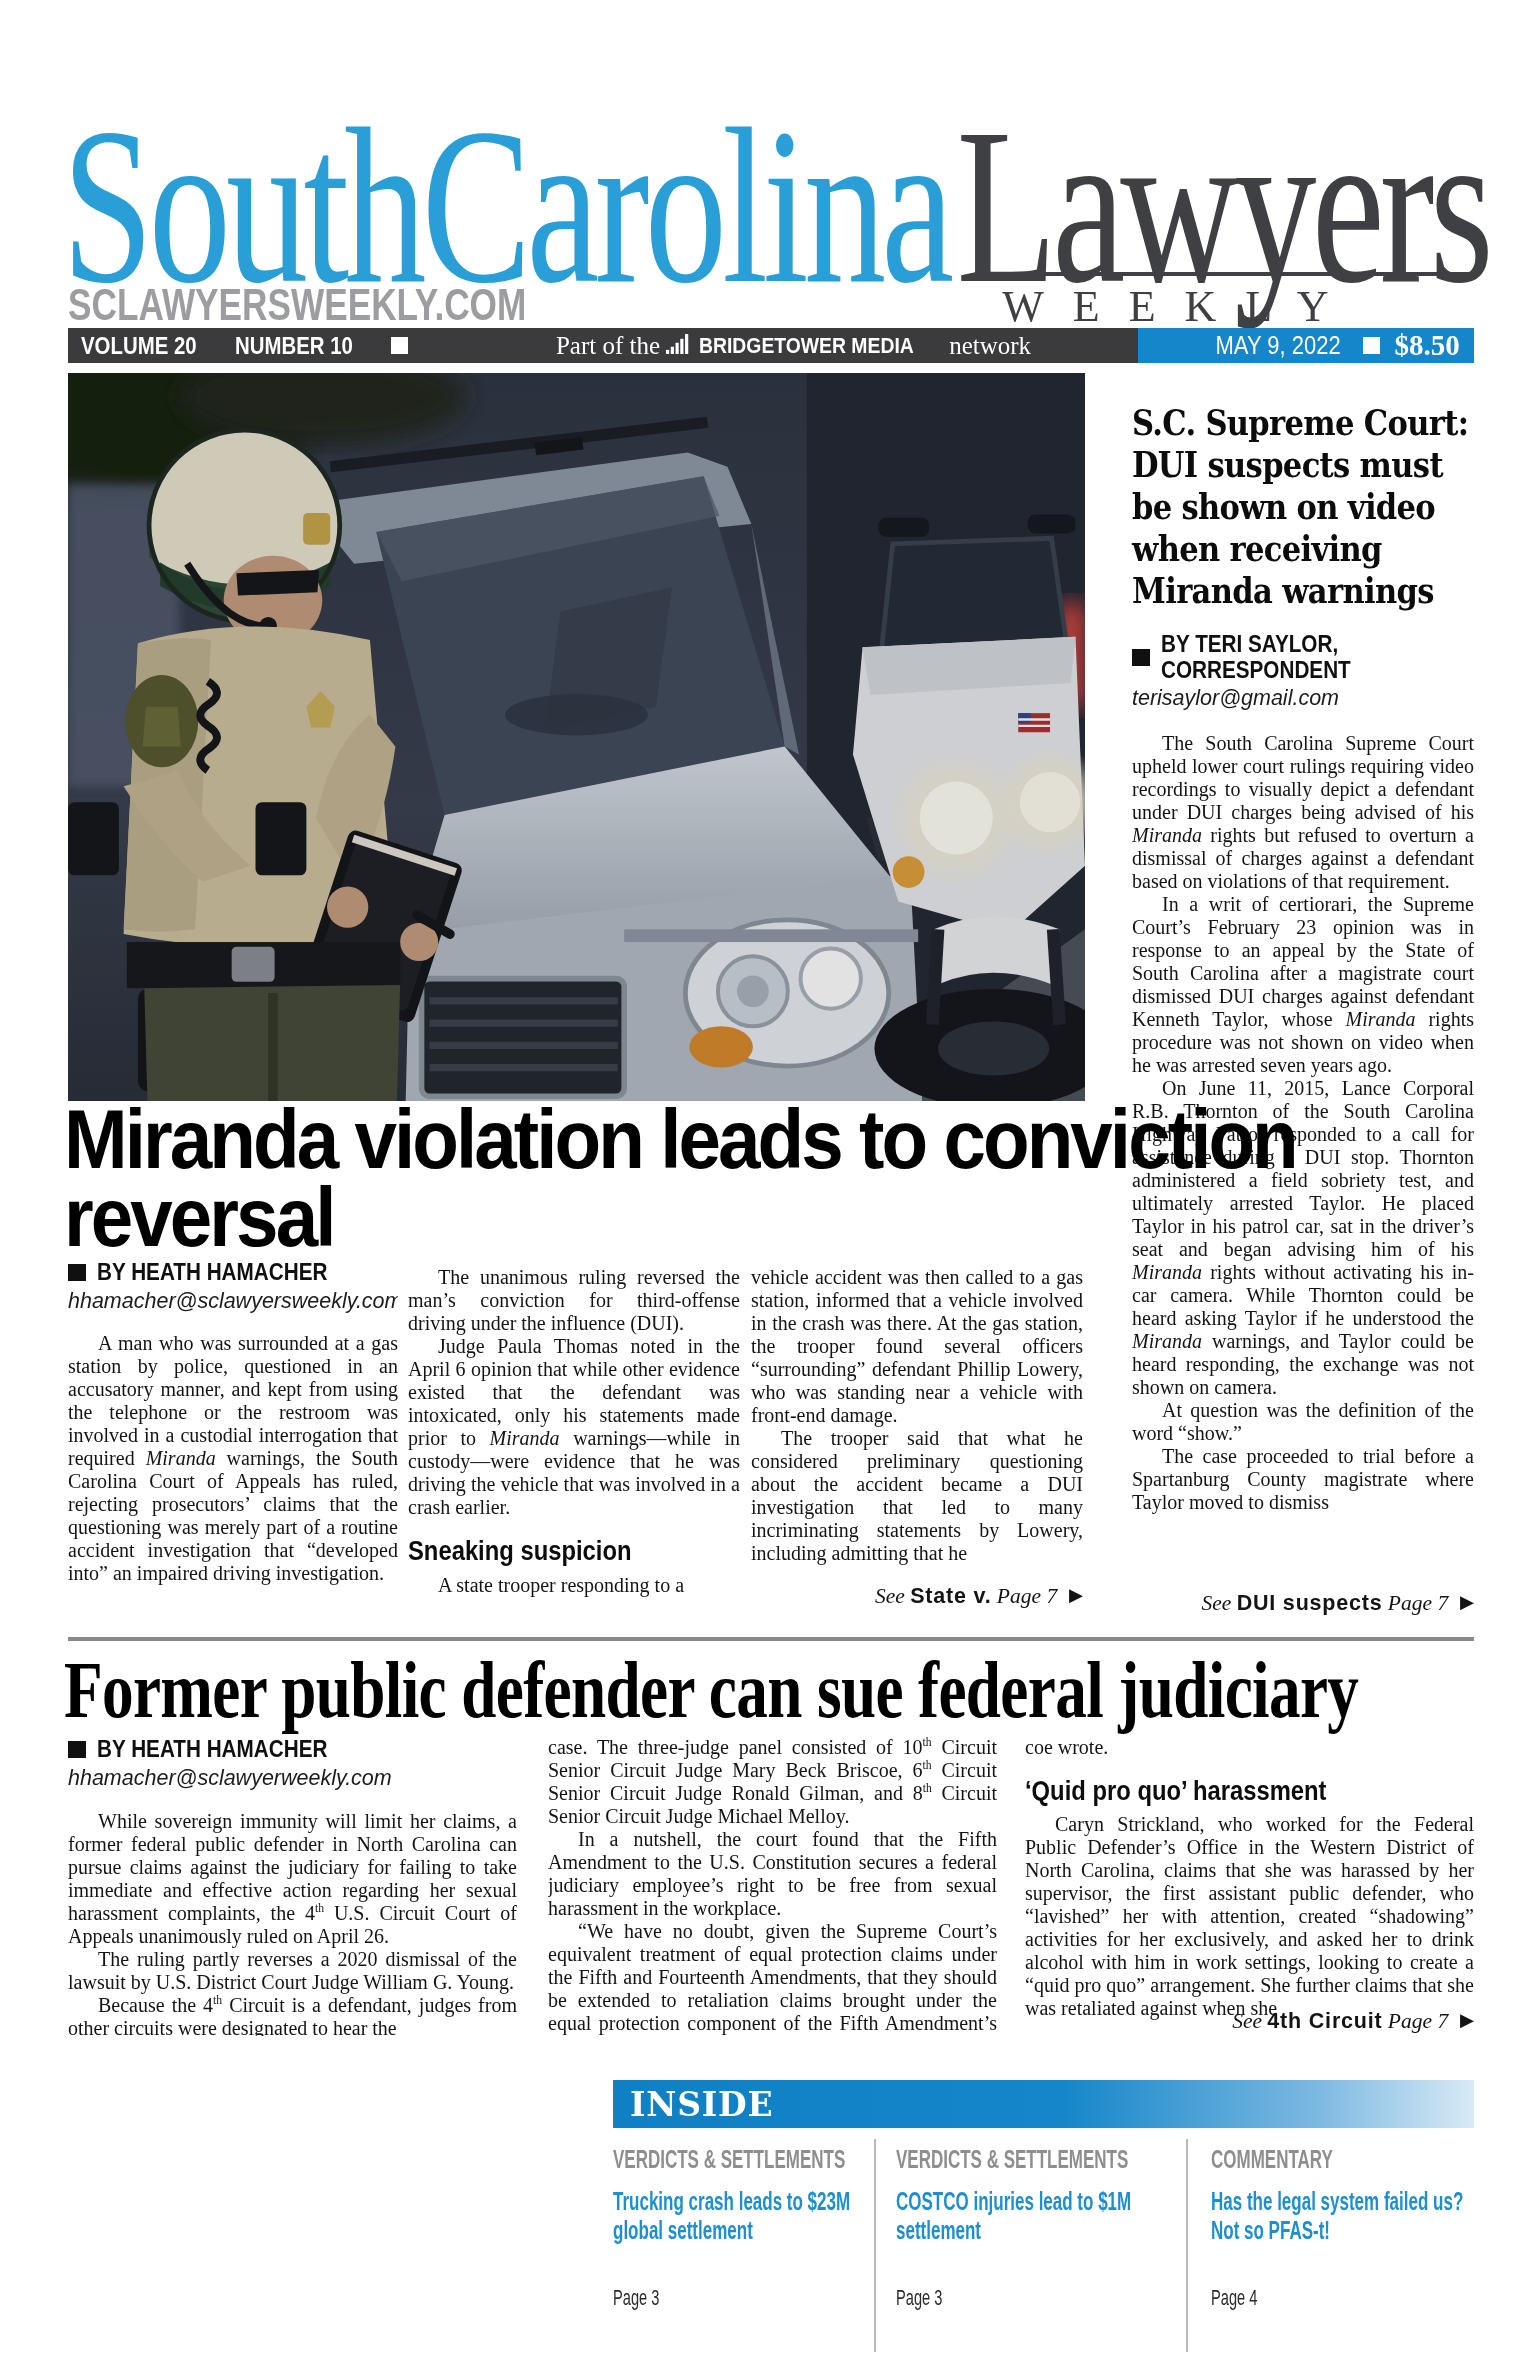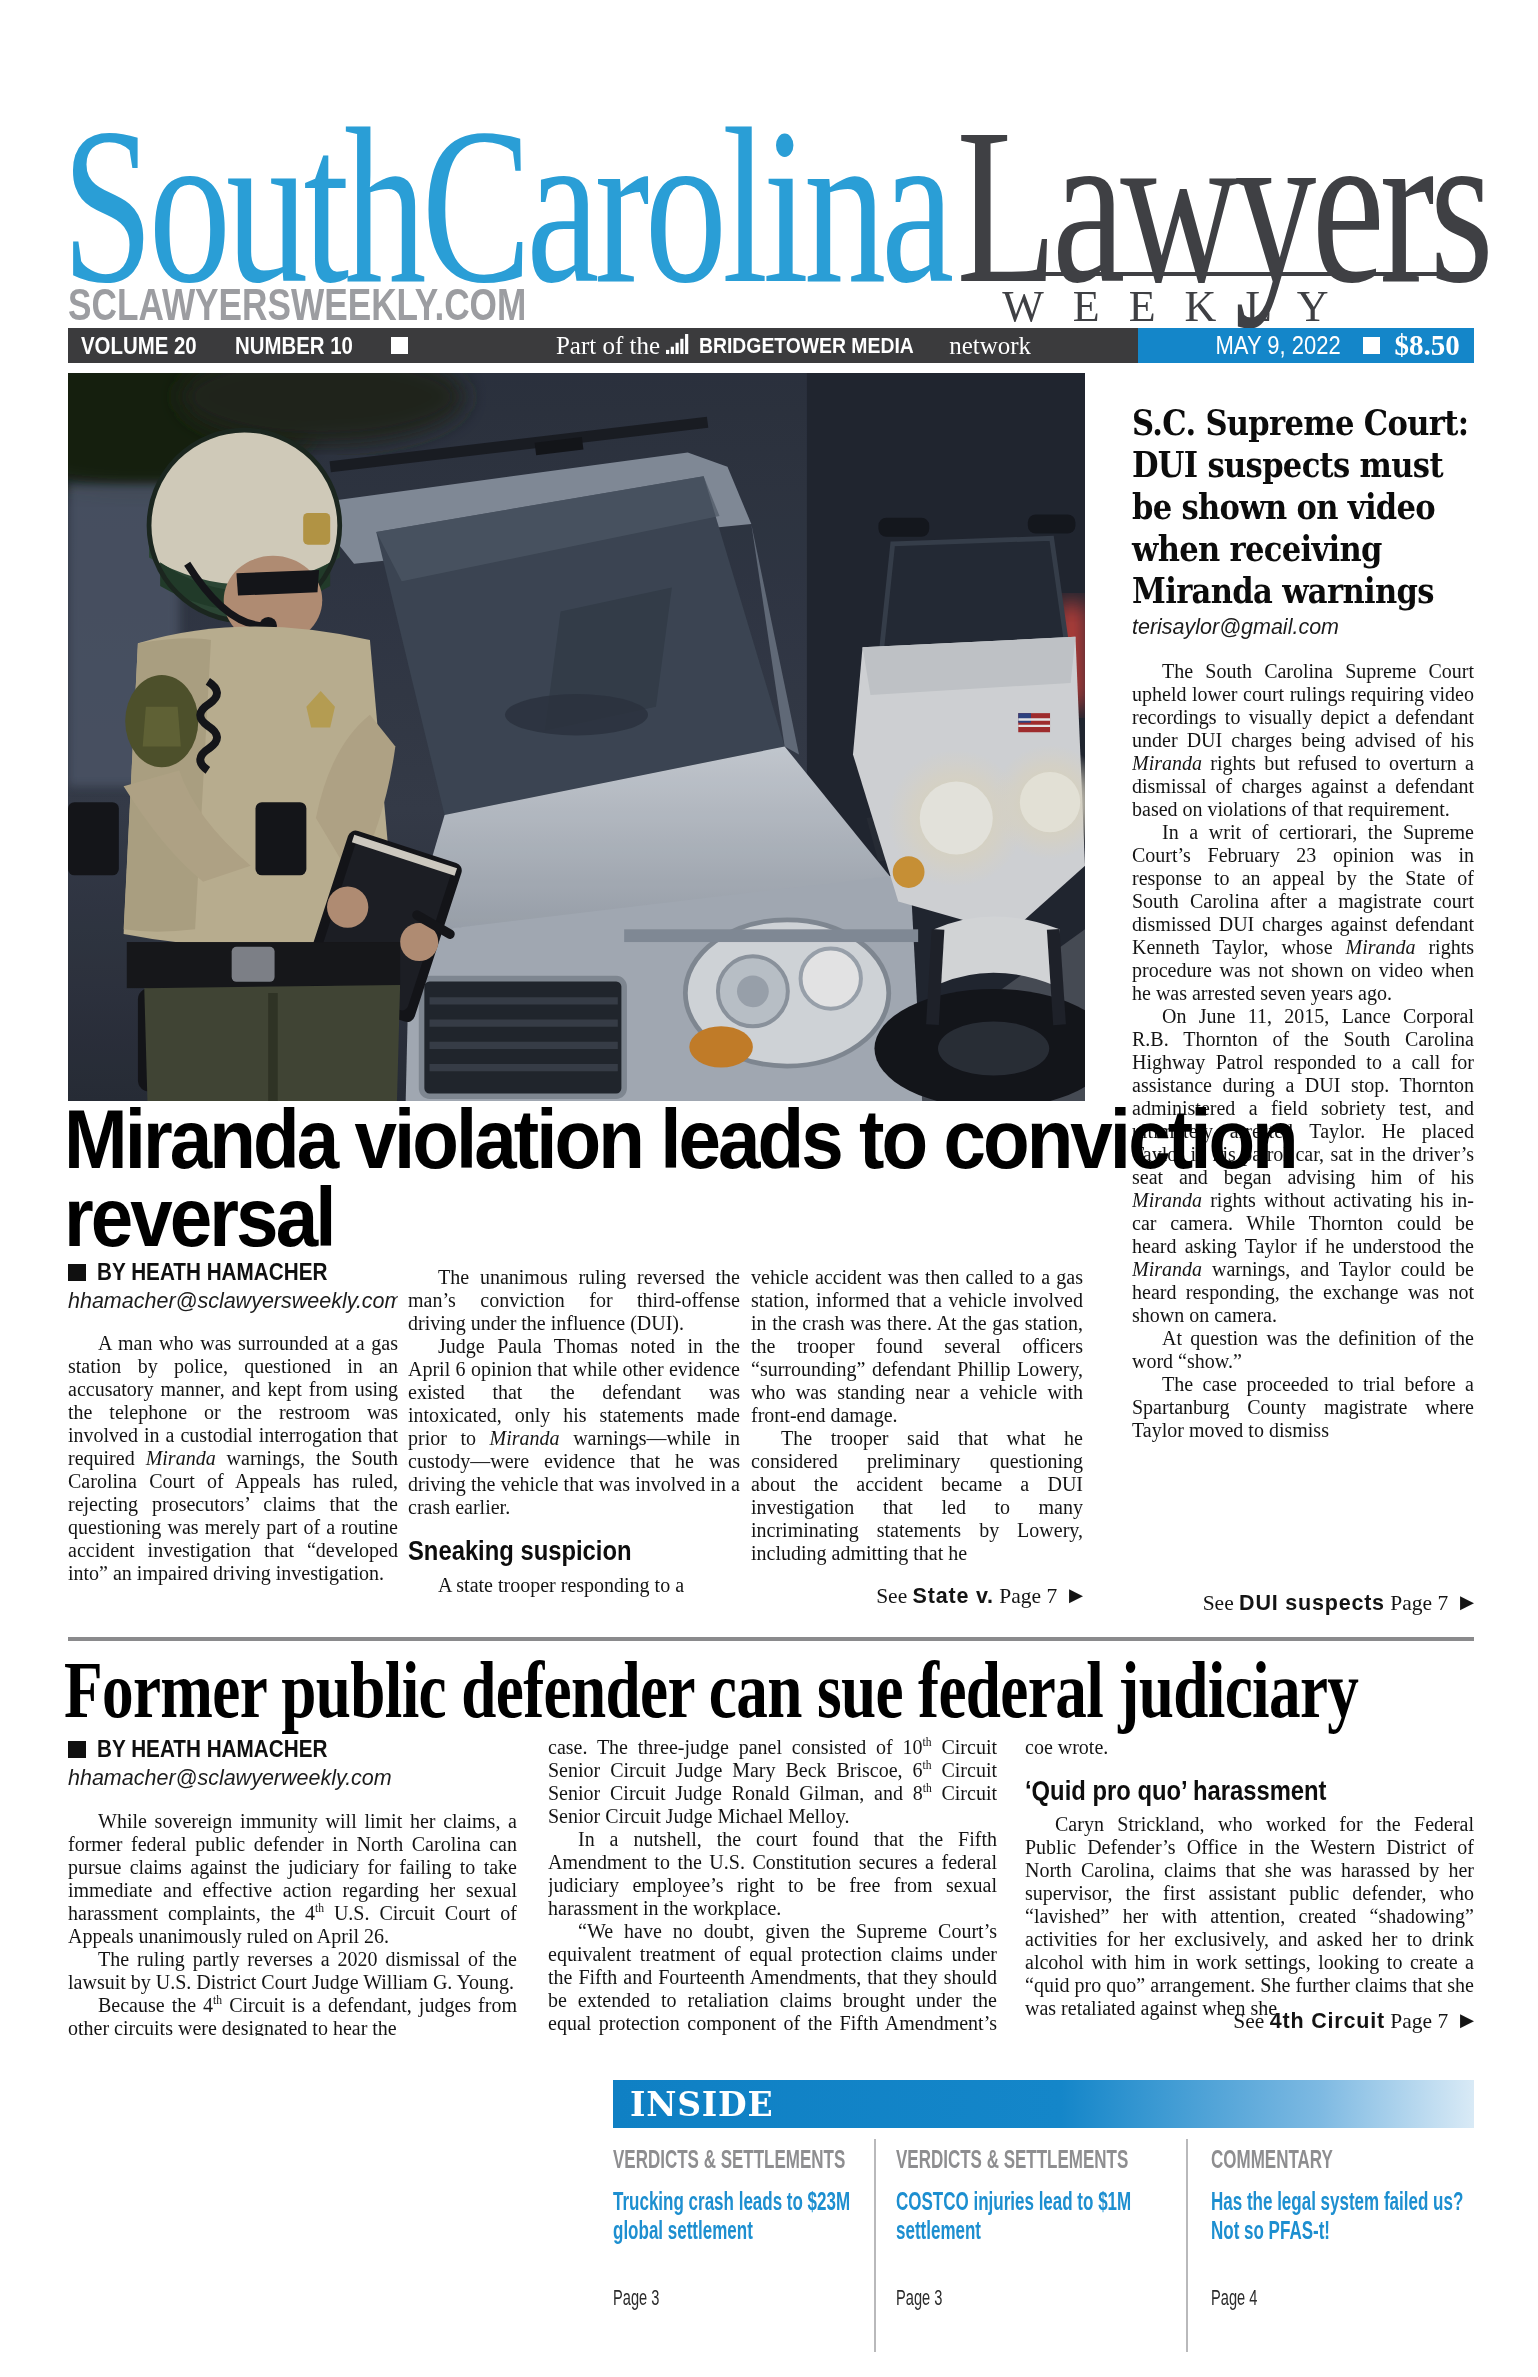--- a/index.html
+++ b/index.html
@@ -43,21 +43,21 @@
   sup{font-size:58%;vertical-align:super;line-height:0;}
   .byline-row{display:flex;align-items:center;gap:11px;}
   .sq-black{display:inline-block;width:17.5px;height:17.5px;background:#101010;flex:0 0 auto;}
   .byline{font-family:"Liberation Sans",sans-serif;font-weight:bold;font-size:23px;color:#101010;
           transform:scaleX(.9);transform-origin:0 50%;white-space:nowrap;display:inline-block;}
   .byline.wrap{white-space:normal;line-height:1.1;}
   .email{font-family:Liberation Sans, sans-serif;font-style:italic;font-size:21.5px;color:#1c1c1c;margin-top:3.2px;}
   .subhead{font-family:"Liberation Sans",sans-serif;font-weight:bold;font-size:28px;color:#0d0d0d;
            transform:scaleX(.85);transform-origin:0 50%;white-space:nowrap;margin:16px 0 6.4px 0;}
   .jump{position:absolute;text-align:right;font-size:21.5px;white-space:nowrap;}
-  .jump .see,.jump .pg{font-family:"Liberation Serif",serif;}
+  .jump .see,.jump .pg{font-style:italic;font-family:"Liberation Serif",serif;}
   .jump .ref{font-family:"Liberation Sans",sans-serif;font-weight:bold;letter-spacing:0.8px;}
   .jump .arr{font-size:18.3px;position:relative;top:-1.6px;margin-left:6.4px;}
   
   .dui{position:absolute;left:1132px;top:377px;width:342px;margin-top:24px;}
   .dui-headline{font-family:"DejaVu Serif",serif;font-weight:bold;font-size:36px;line-height:1.17;
                 color:#0c0c0c;width:402px;transform:scaleX(.85);transform-origin:0 0;letter-spacing:-0.8px;}
   .dui .byline-row{margin-top:20.7px;width:397px;}
   .dui .body{margin-top:20.7px;max-height:880px;overflow:hidden;}
   
   .mir-headline{position:absolute;left:64px;top:1101px;width:1573px;font-family:"Liberation Sans",sans-serif;
@@ -258,20 +258,24 @@
         <rect x="300" y="770" width="40" height="110" rx="10" fill="#141519"></rect>
         <path d="M96,774 L418,770 L414,916 L100,916 Z" fill="#474c38"></path>
         <line x1="258" y1="780" x2="258" y2="916" stroke="#343827" stroke-width="12"></line>
       </g>
       <rect x="0" y="0" width="1280" height="916" fill="#10141c" opacity="0.12"></rect>
     </svg>
   </div>
 
   <div class="dui">
     <div class="dui-headline">S.C. Supreme Court: DUI suspects must be shown on video when receiving Miranda warnings</div>
+    <div class="byline-row">
+      <span class="sq-black"></span>
+      <span class="byline wrap">BY TERI SAYLOR, CORRESPONDENT</span>
+    </div>
     <div class="email">terisaylor@gmail.com</div>
     <div class="body">
         <p class="ind"><span>The South Carolina Supreme Court upheld lower court rulings requiring video recordings to visually depict a defendant under DUI charges being advised of his </span><span class="it">Miranda</span><span> rights but refused to overturn a dismissal of charges against a defendant based on violations of that requirement.</span></p>
         <p class="ind"><span>In a writ of certiorari, the Supreme Court’s February 23 opinion was in response to an appeal by the State of South Carolina after a magistrate court dismissed DUI charges against defendant Kenneth Taylor, whose </span><span class="it">Miranda</span><span> rights procedure was not shown on video when he was arrested seven years ago.</span></p>
         <p class="ind"><span>On June 11, 2015, Lance Corporal R.B. Thornton of the South Carolina Highway Patrol responded to a call for assistance during a DUI stop. Thornton administered a field sobriety test, and ultimately arrested Taylor. He placed Taylor in his patrol car, sat in the driver’s seat and began advising him of his </span><span class="it">Miranda</span><span> rights without activating his in-car camera. While Thornton could be heard asking Taylor if he understood the </span><span class="it">Miranda</span><span> warnings, and Taylor could be heard responding, the exchange was not shown on camera.</span></p>
         <p class="ind"><span>At question was the definition of the word “show.”</span></p>
         <p class="ind"><span>The case proceeded to trial before a Spartanburg County magistrate where Taylor moved to dismiss</span></p>
       </div>
   </div>
   <div class="jump" style="left:1132px;top:1591px;width:342px;">

